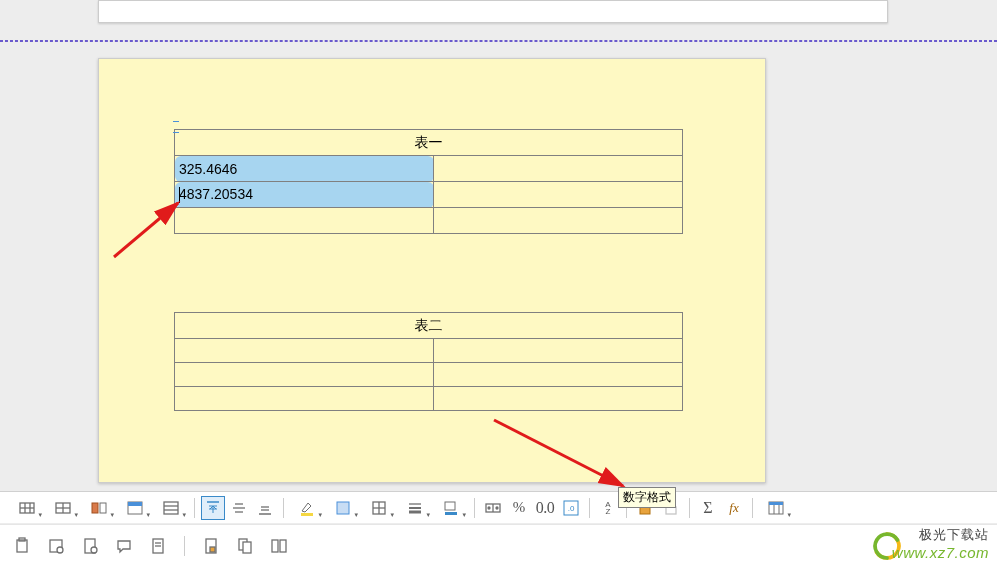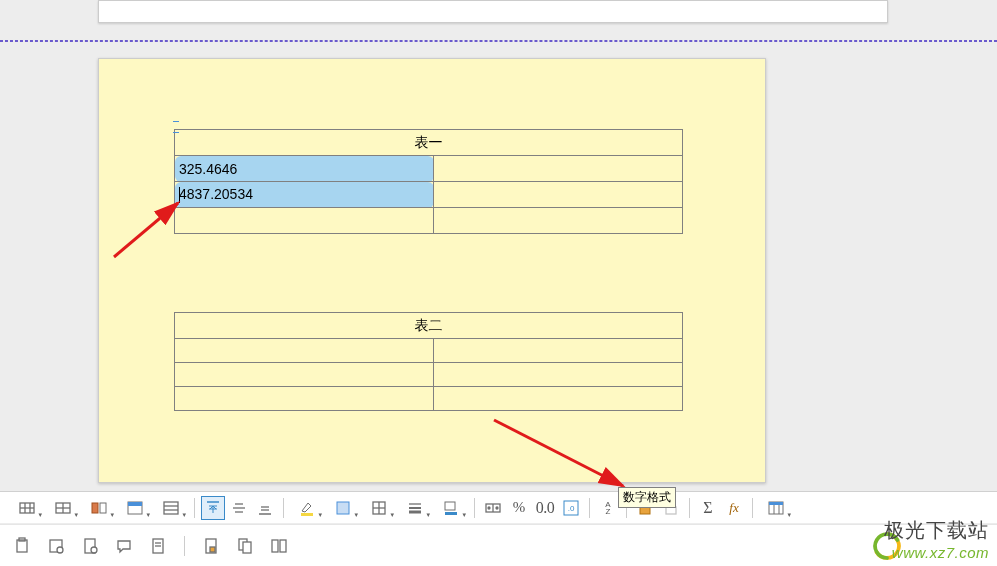--- a/index.html
+++ b/index.html
@@ -115,21 +115,21 @@
       padding: 1px 4px;
       font-size: 12px;
       z-index: 10;
     }
     .watermark {
       position: absolute;
       right: 8px; bottom: 5px;
       text-align: right;
       z-index: 20;
     }
-    .wm-name { font-size: 20px; color: #444; font-family: Liberation Serif, serif; letter-spacing: 1px;}
+    .wm-name { font-size: 13px; color: #444; font-family: Liberation Serif, serif; letter-spacing: 1px;}
     .wm-url { font-size: 15px; color: #77b72e; font-style: italic; letter-spacing: .5px;}
     .wm-logo {
       position: absolute;
       right: 95px;
       bottom: 5px;
       width: 30px; height: 30px;
       z-index: 20;
     }
     svg.icon { width: 18px; height: 18px; }
     .gray-icon { stroke: #707070; fill: none; stroke-width: 1.3; }

